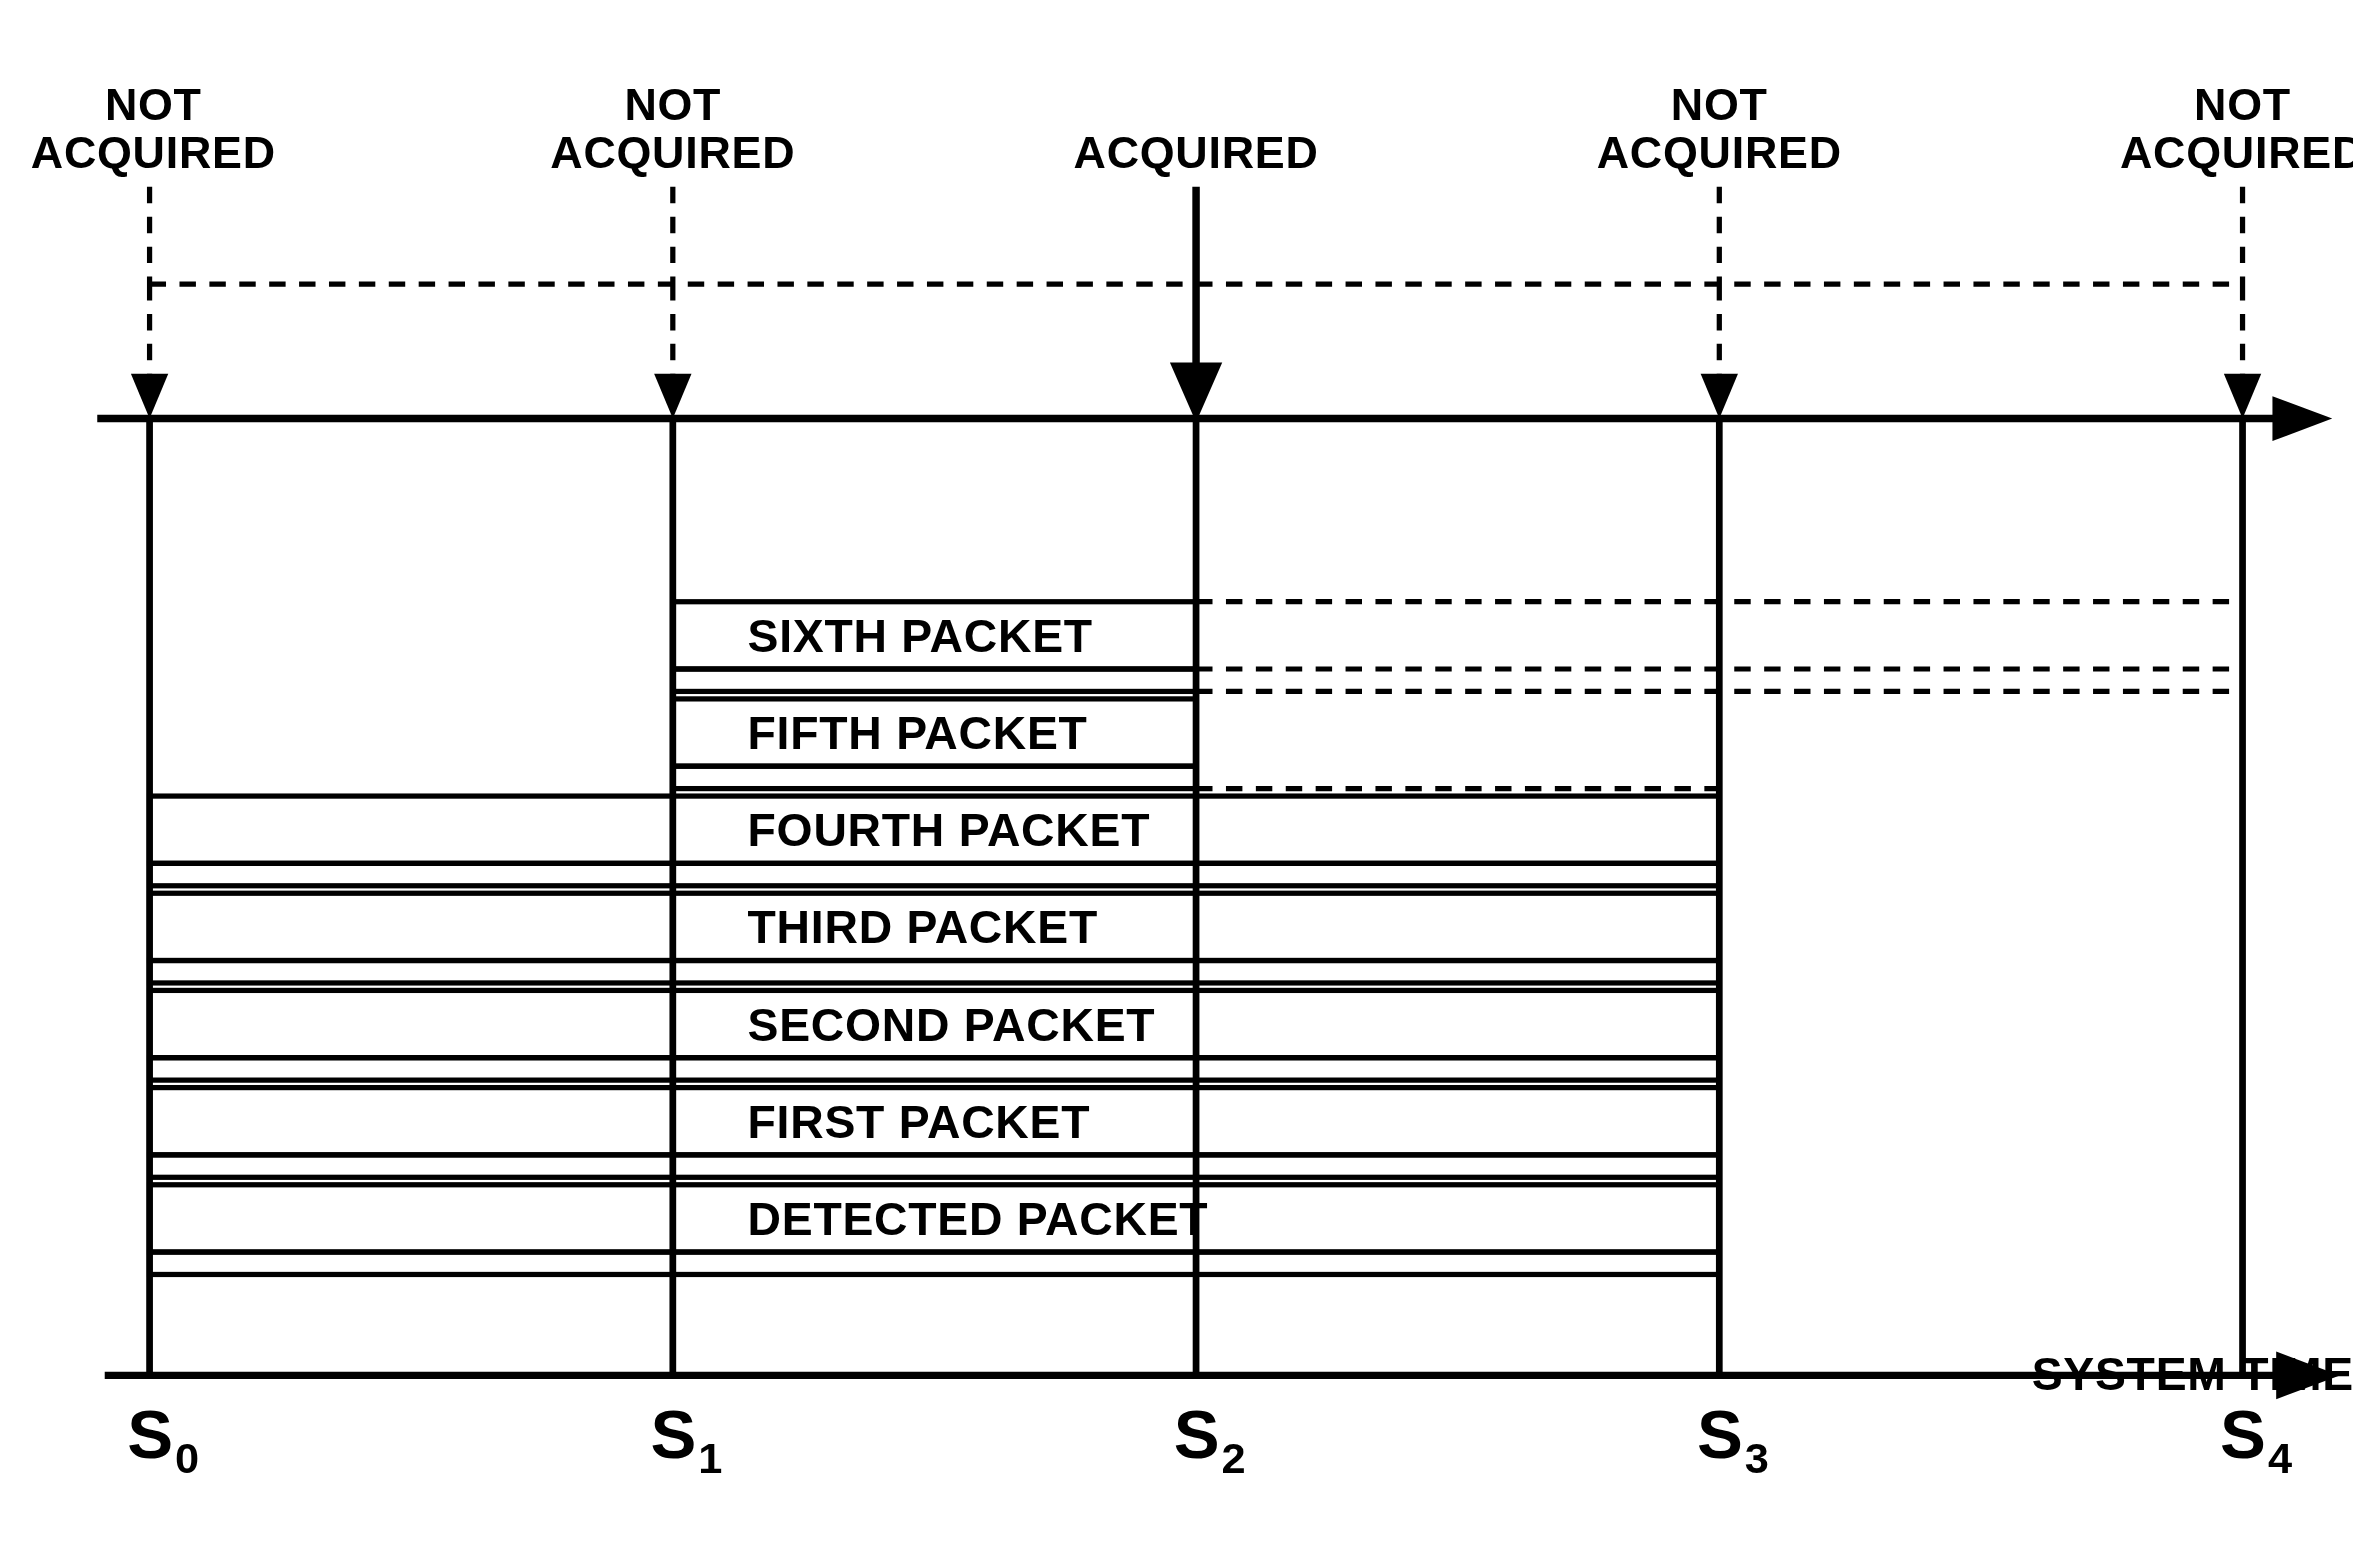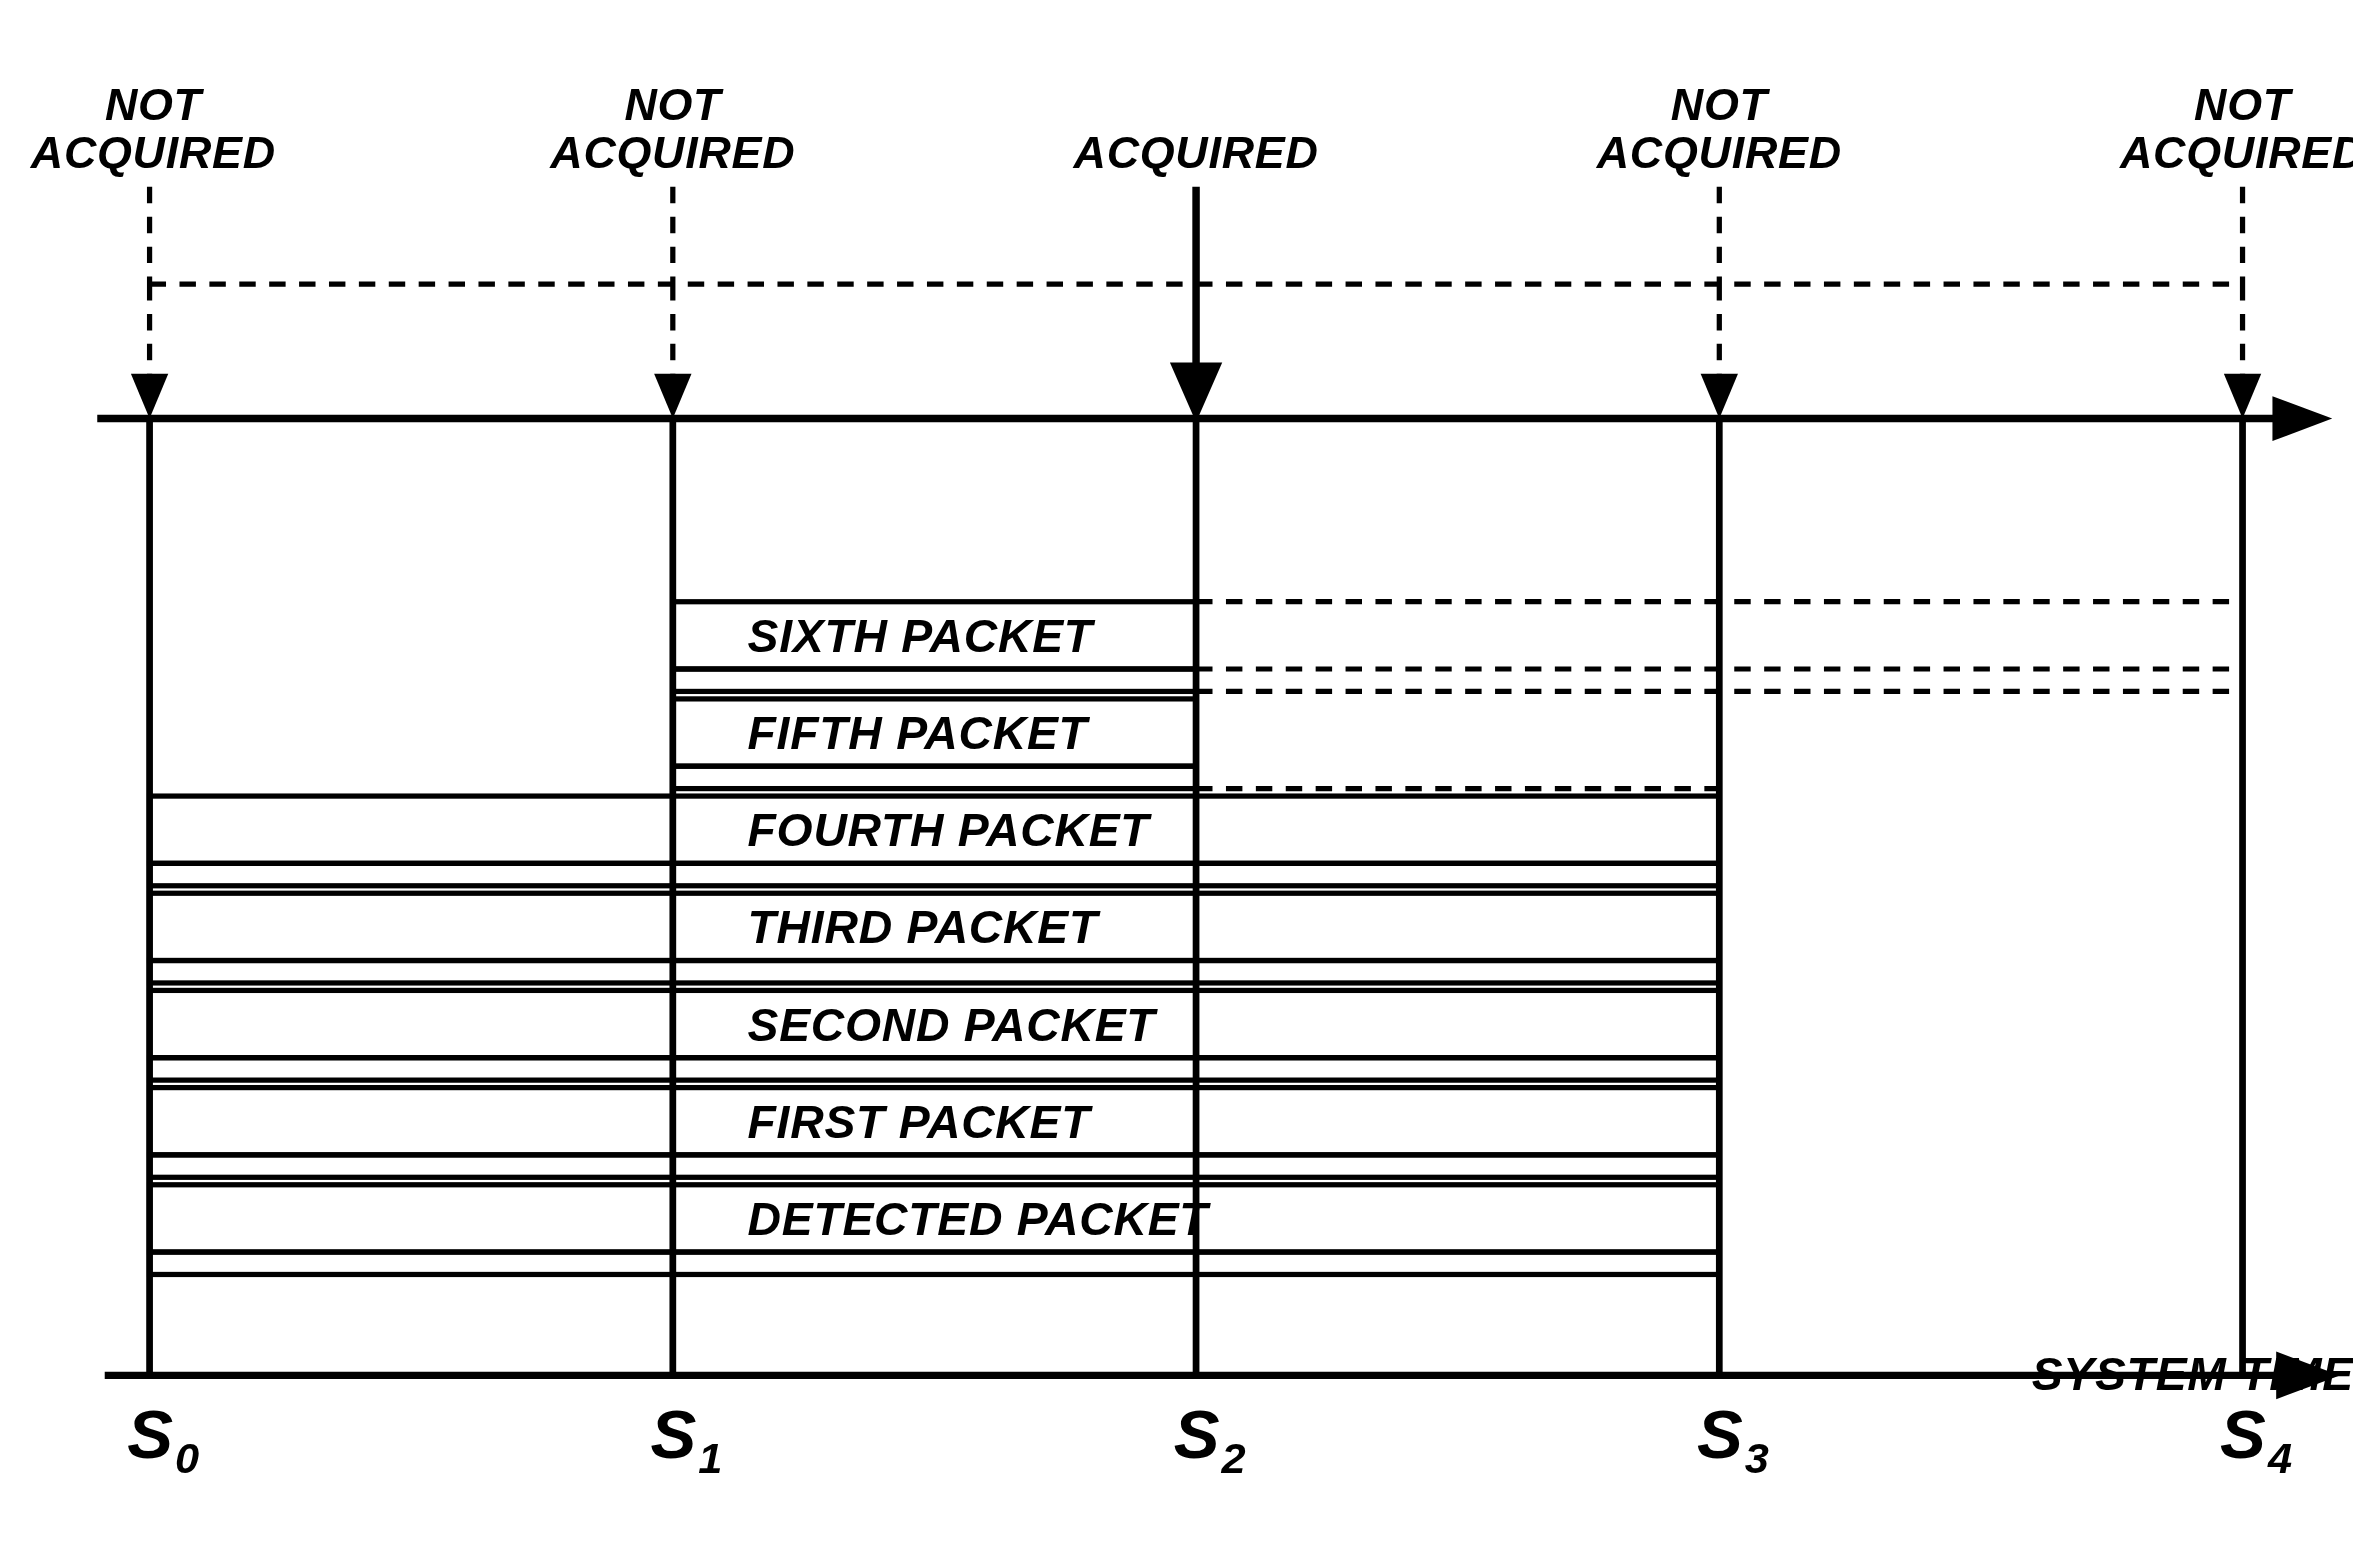--- a/index.html
+++ b/index.html
@@ -5,21 +5,20 @@
   html, body {
     margin: 0;
     padding: 0;
     background: #fff;
     font-family: "Arial Narrow", Arial, sans-serif;
   }
   .stage {
     position: relative;
     width: 2354px;
     height: 1559px;
-    font-style: italic;
   }
   svg { position: absolute; left: 0; top: 0; }
   text {
     font-family: "Arial Narrow", Arial, sans-serif;
     font-weight: 700;
     fill: #000;
     letter-spacing: 1px;
   }
   .thick { stroke: #000; stroke-width: 10; fill: none; }
   .med   { stroke: #000; stroke-width: 9;  fill: none; }

